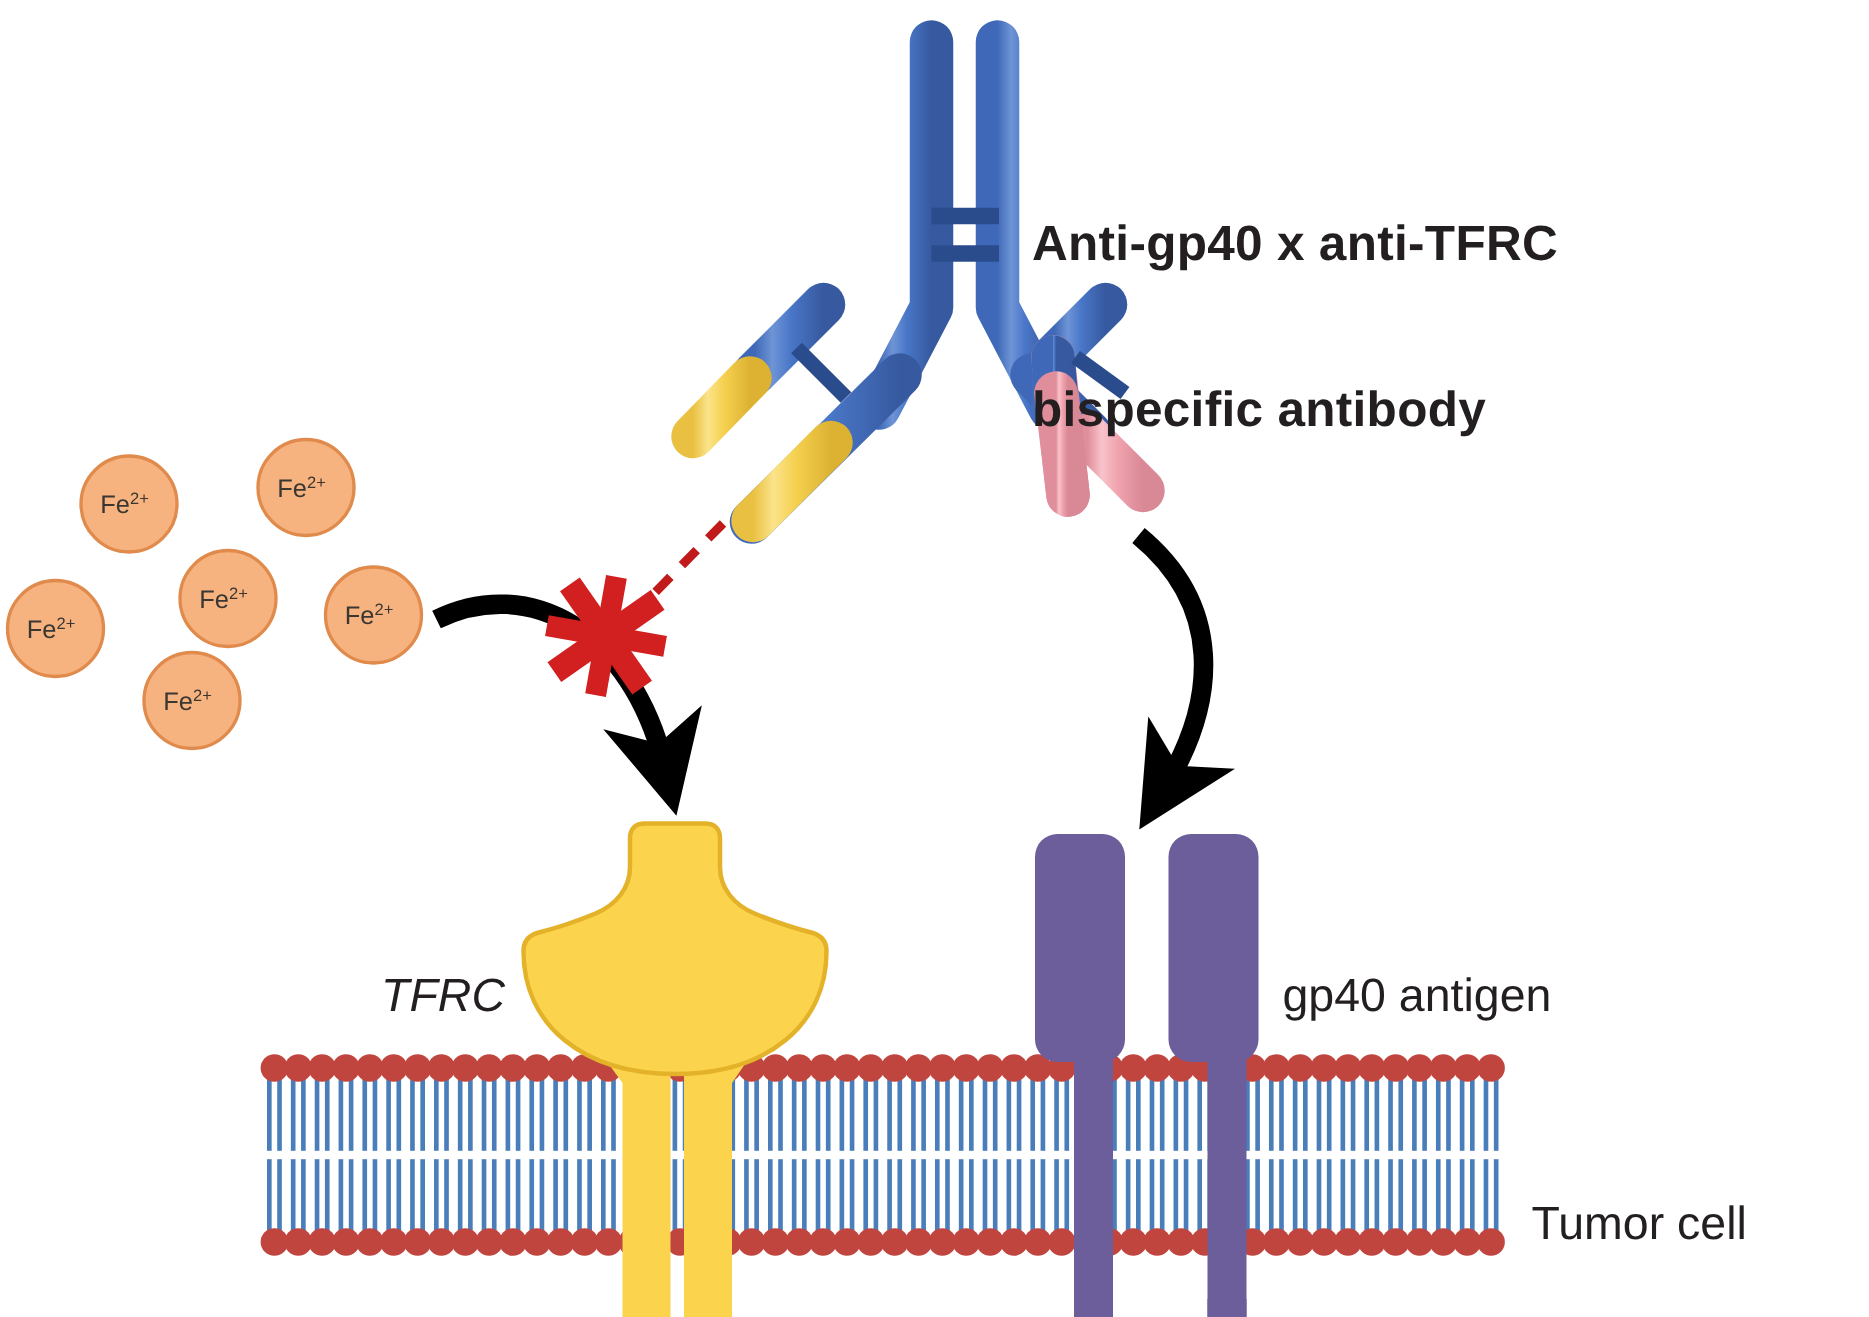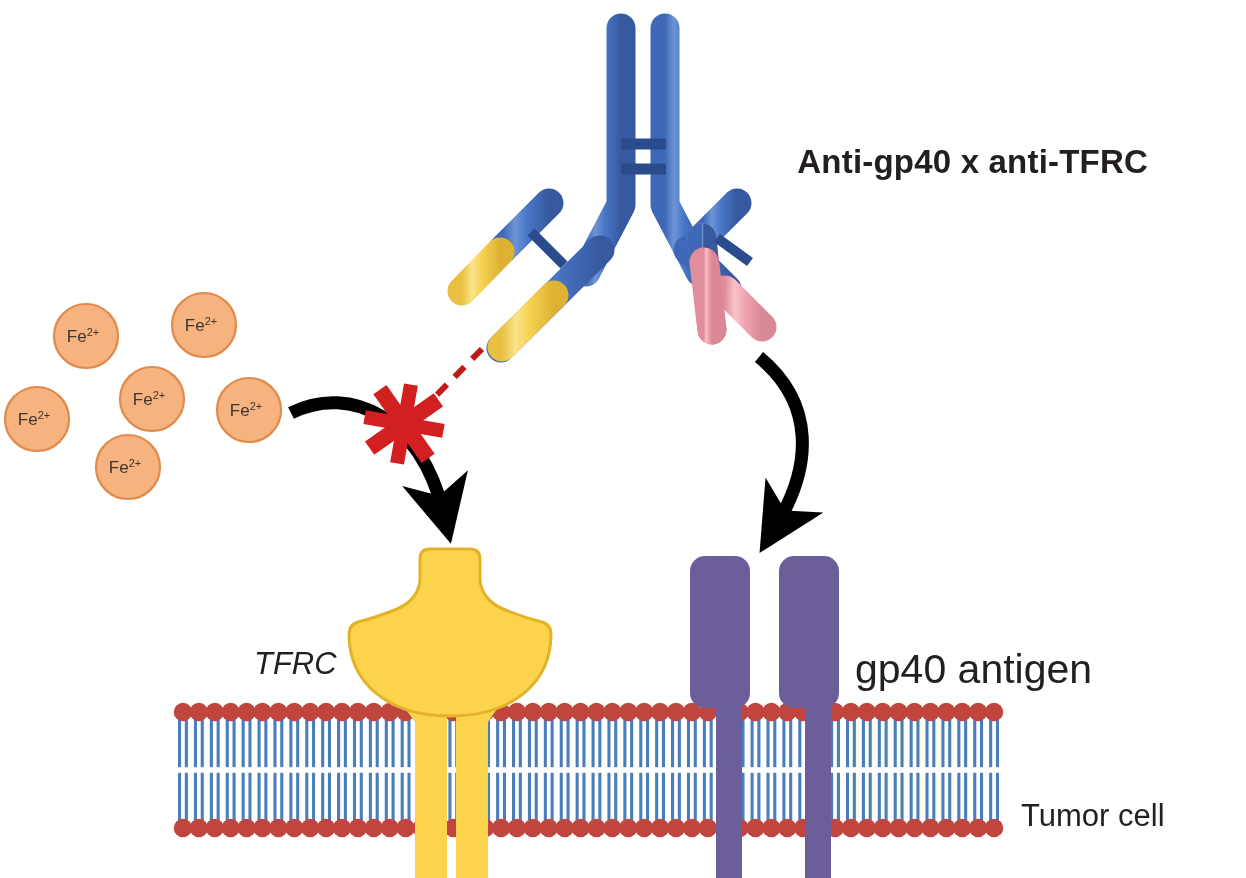--- a/index.html
+++ b/index.html
@@ -1,23 +1,23 @@
 <!DOCTYPE html>
 <html><head>
 <meta charset="utf-8">
 <style>
   html,body{margin:0;padding:0;background:#ffffff;}
   body{width:1246px;height:878px;position:relative;overflow:hidden;
        font-family:"Liberation Sans","DejaVu Sans",sans-serif;}
   #stage{position:absolute;left:0;top:0;width:1246px;height:878px;}
   svg#scene{position:absolute;left:0;top:0;width:1246px;height:878px;display:block;}
   .lbl{position:absolute;color:#231f20;white-space:pre;line-height:1.12;}
-  #title-label{font-weight:bold;font-size:33px;text-align:right;letter-spacing:.2px;}
+  #title-label{font-weight:bold;font-size:33px;text-align:left;letter-spacing:.2px;}
   #tfrc-label{font-size:31px;}
-  #gp40-label{font-size:41px;}
+  #gp40-label{font-size:31px;}
   #membrane-label{font-size:31px;}
   .fe-txt{font-size:17px;fill:#3a3632;font-family:"Liberation Sans","DejaVu Sans",sans-serif;}
   .fe-sup{font-size:11px;}
 </style>
 </head>
 <body>
 
 <div id="stage">
 
   <svg id="scene" viewBox="0 0 1246 878">
@@ -461,20 +461,21 @@
         <text x="149" y="405" text-anchor="middle" class="fe-txt">Fe<tspan class="fe-sup" dy="-6">2+</tspan></text>
         <circle cx="249" cy="410" r="32" fill="#F6B37F" stroke="#E08A4B" stroke-width="2.2"></circle>
         <text x="246" y="416" text-anchor="middle" class="fe-txt">Fe<tspan class="fe-sup" dy="-6">2+</tspan></text>
         <circle cx="128" cy="467" r="32" fill="#F6B37F" stroke="#E08A4B" stroke-width="2.2"></circle>
         <text x="125" y="473" text-anchor="middle" class="fe-txt">Fe<tspan class="fe-sup" dy="-6">2+</tspan></text>
       </g>
   </svg>
 
   <div class="lbl" id="title-label" style="left:688px;top:70px;width:460px;">
     <div>Anti-gp40 x anti-TFRC</div>
+    <div>bispecific antibody</div>
   </div>
 
   <div class="lbl" id="tfrc-label" style="left:254px;top:647px;font-style:italic;">TFRC</div>
 
   <div class="lbl" id="gp40-label" style="left:855px;top:647px;">gp40 antigen</div>
 
   <div class="lbl" id="membrane-label" style="left:1021px;top:730px;">
     <div>Tumor cell</div>
     
   </div>

